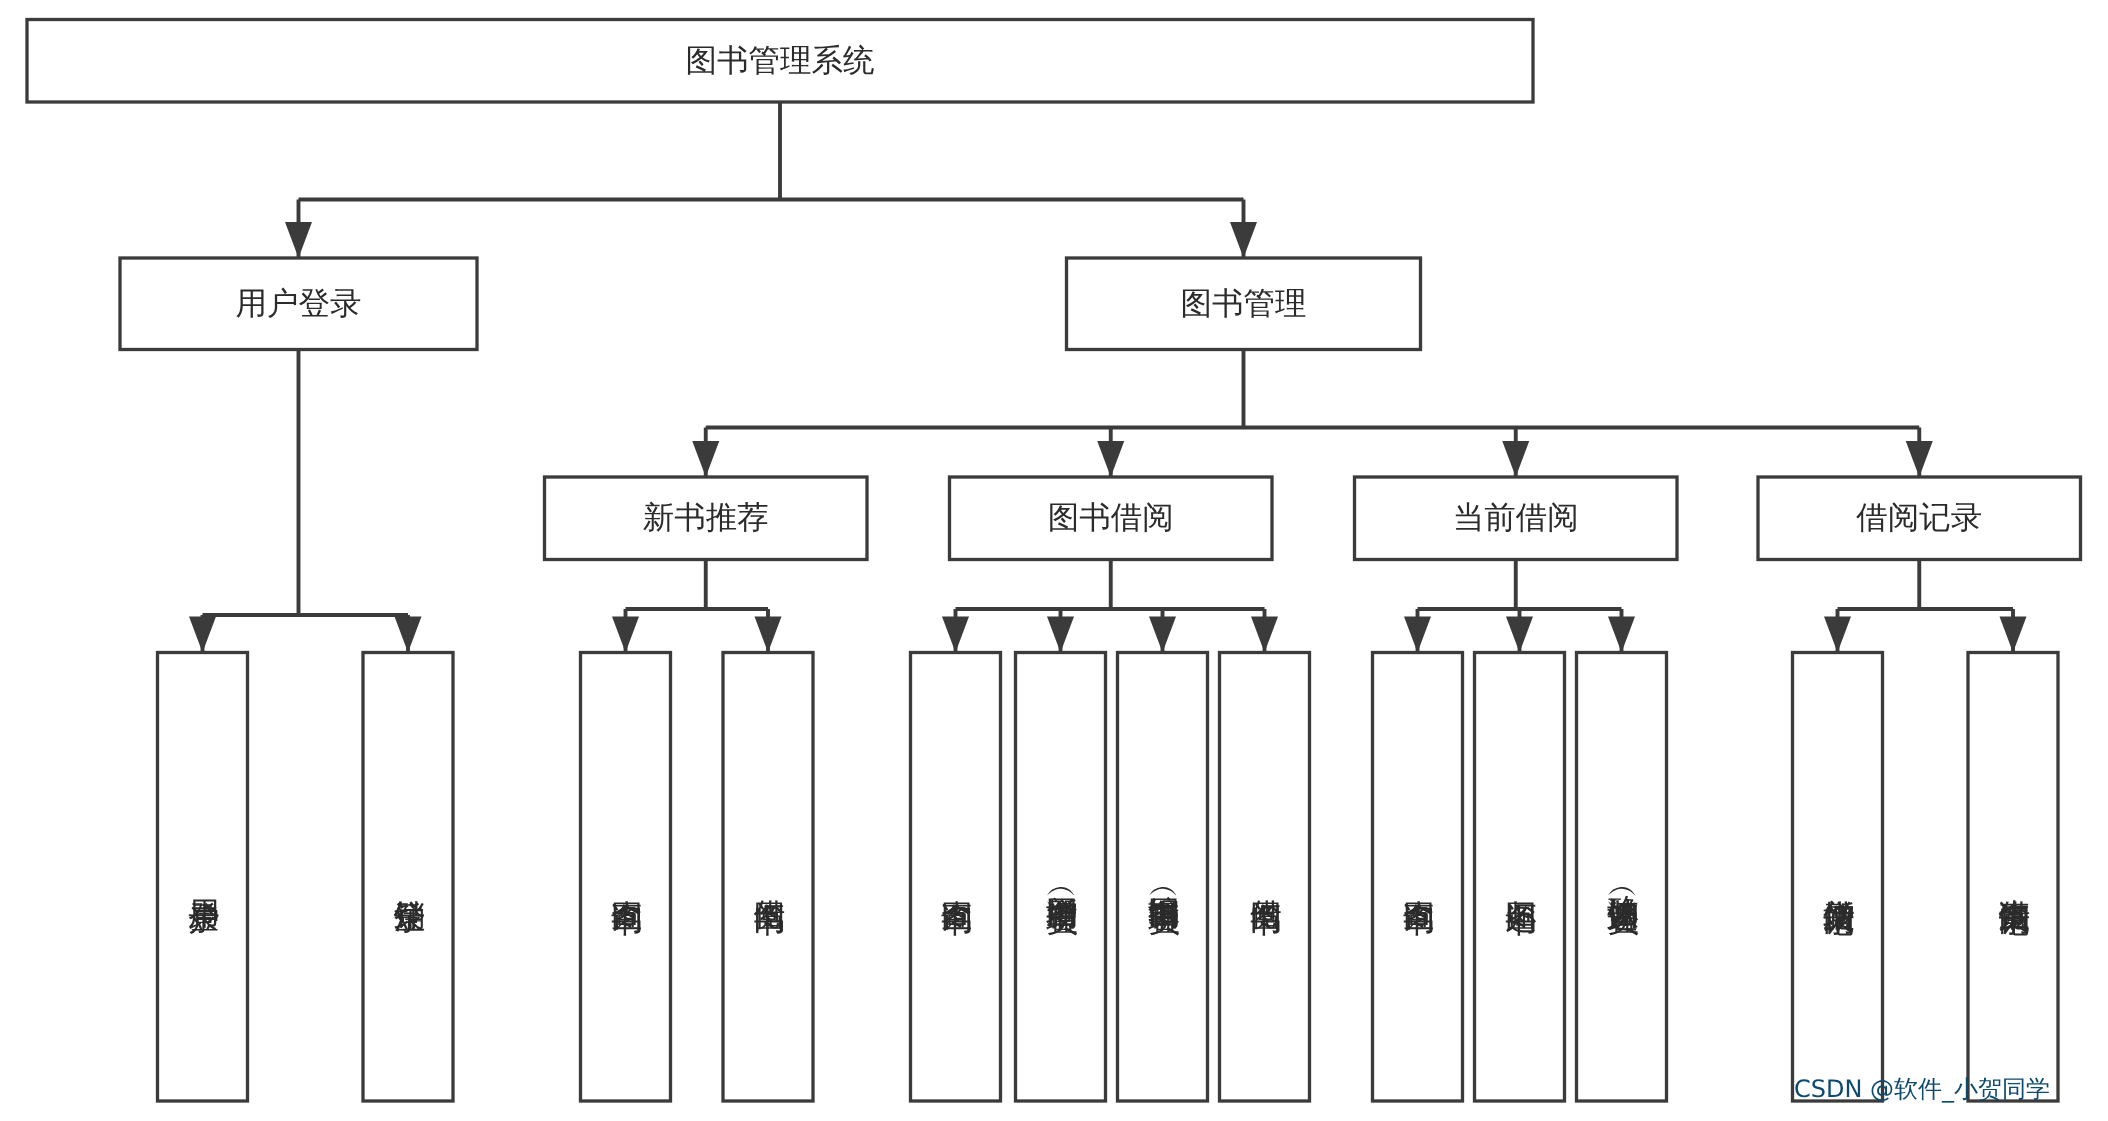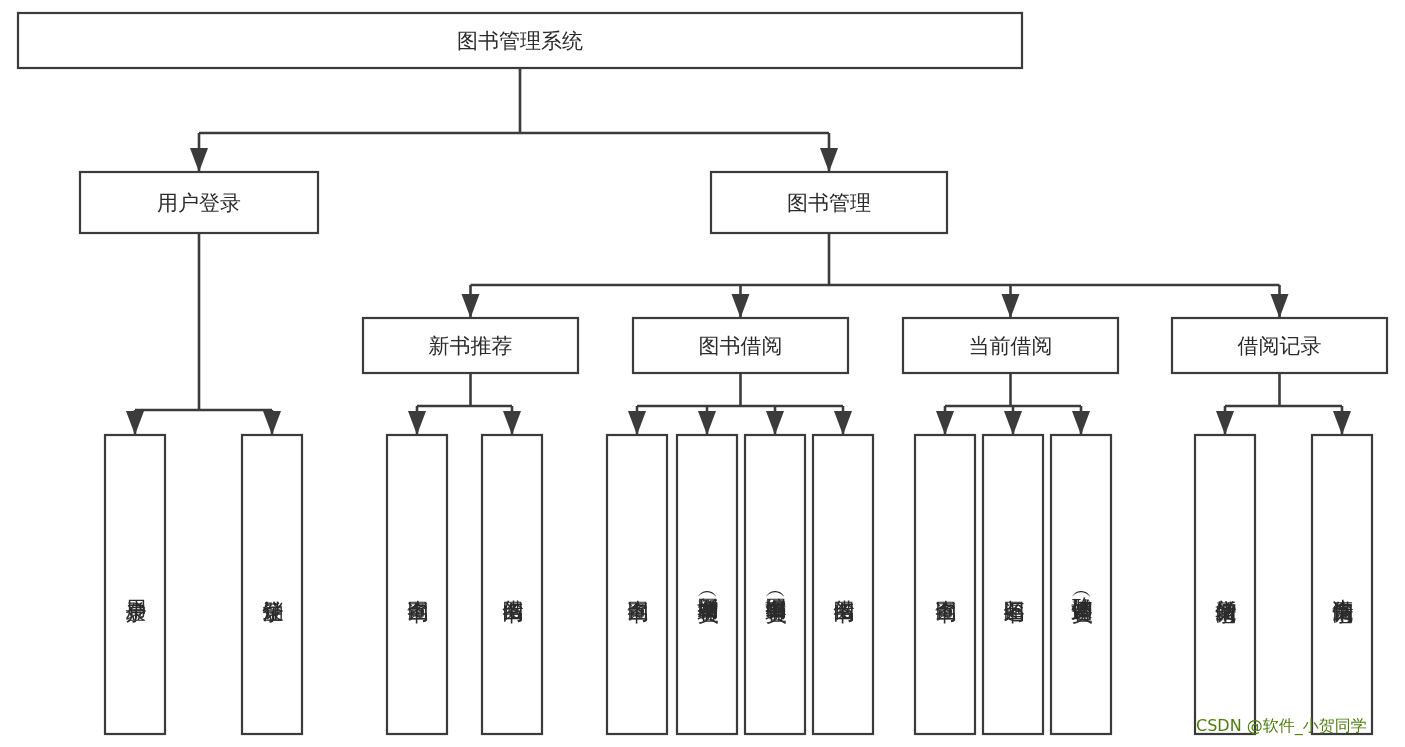--- a/index.html
+++ b/index.html
@@ -58,21 +58,21 @@
     color: #2b2b2b;
     letter-spacing: 1px;
     white-space: nowrap;
     text-align: center;
     pointer-events: none;
   }
   .watermark {
     position: absolute;
     font-family: "DejaVu Sans", "Liberation Sans", sans-serif;
     font-size: 16px;
-    color: #4d7c0f;
+    color: #0c4a6e;
     white-space: nowrap;
   }
 </style>
 </head>
 <body>
 
 <div id="diagram-root">
 
   <svg id="flow" viewBox="0 0 1405 747">
     <g id="edges-layer">

